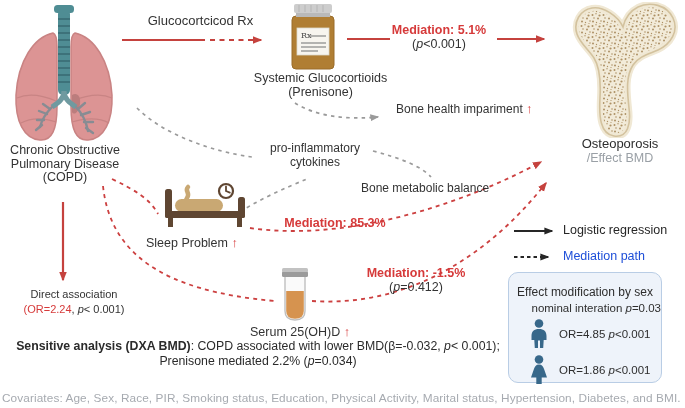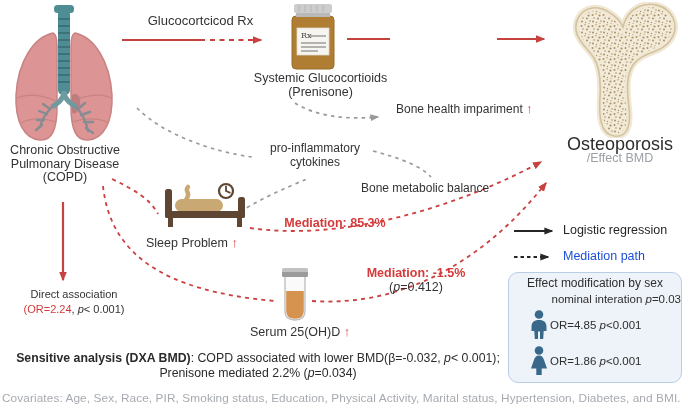--- a/index.html
+++ b/index.html
@@ -11,25 +11,25 @@
   .center { text-align:center; white-space:normal; }
   .red { color:#d63a3a; }
   .it { font-style:italic; }
   .b  { font-weight:700; }
   .gray { color:#9aa0a6; }
   .up { font-weight:700; font-size:13px; }
   .sb { font-weight:400; }
   .copd-lines div { line-height:13.5px; }
   .med .headline { font-weight:600; color:#d63a3a; font-size:12.5px; }
   .med .pline { font-size:12.5px; }
-  .effect-box { position:absolute; z-index:3; left:508px; top:272px; width:174px; height:111px;
-                background:#eef3fa; border:1.5px solid #b9cde5; border-radius:10px; padding-top:3px; }
+  .effect-box { position:absolute; z-index:3; left:508px; top:272px; width:154px; height:111px;
+                background:#eef3fa; border:1.5px solid #b9cde5; border-radius:10px; padding-top:12px; }
   .effect-box .title { text-align:center; font-size:12px; color:#2e2e2e; }
   .effect-box .subtitle { text-align:right; font-size:11.5px; color:#2e2e2e; margin-top:3px; }
-  .sex-row { display:flex; align-items:center; margin:3px 0 0 19px; height:33px; }
+  .sex-row { display:flex; align-items:center; gap:9px; margin:3px 0 0 19px; height:33px; }
   .sex-row .stat { font-size:11.5px; color:#2e2e2e; }
   .sens { font-size:12.3px; line-height:15px; color:#2b2b2b; }
   .covs { font-size:11.8px; color:#a6aab0; letter-spacing:0.1px; }
 </style>
 </head>
 <body>
 
 <div id="fig">
 
   <svg id="overlay" width="685" height="408" viewBox="0 0 685 408">
@@ -167,23 +167,27 @@
     <div>Chronic Obstructive</div>
     <div>Pulmonary Disease</div>
     <div>(COPD)</div>
   </div>
 
   <div class="lbl center" style="left:238px;top:72px;width:165px;font-size:12.5px;line-height:13.5px">
     <div>Systemic Glucocortioids</div>
     <div>(Prenisone)</div>
   </div>
 
+  <div class="lbl med center" style="left:383px;top:23px;width:112px">
+    <div class="headline">Mediation: 5.1%</div>
+    <div class="pline"><span>(</span><span class="it">p</span><span>&lt;0.001)</span></div>
+  </div>
 
   <div class="lbl center" style="left:563px;top:137px;width:114px">
-    <div class="sb" style="font-size:18px;color:#2d2d2d">Osteoporosis</div>
+    <div class="sb" style="font-size:13px;color:#2d2d2d">Osteoporosis</div>
     <div class="gray" style="font-size:12.5px;font-weight:500">/Effect BMD</div>
   </div>
 
   <div class="lbl" style="left:396px;top:102px"><span>Bone health impariment </span><span class="red up">↑</span></div>
 
   <div class="lbl center" style="left:262px;top:141px;width:106px;line-height:14px">
     <div>pro-inflammatory</div>
     <div>cytokines</div>
   </div>
 
@@ -226,20 +230,20 @@
       <svg width="22" height="30" viewBox="0 0 22 30">
         <g fill="#38688a">
           <circle cx="11" cy="4.5" r="4.3"></circle>
           <path d="M11,9.5 C8,9.5 6.6,11.5 5.6,15 L3,22.5 H8.3 L8.3,29 H13.7 L13.7,22.5 H19 L16.4,15 C15.4,11.5 14,9.5 11,9.5 Z"></path>
         </g>
       </svg>
       <span class="stat"><span>OR=1.86  </span><span class="it">p</span><span>&lt;0.001</span></span>
     </div>
   </div>
 
-  <div class="lbl sens center" style="left:0px;top:351px;width:516px">
+  <div class="lbl sens center" style="left:0px;top:339px;width:516px">
     <div><span class="b">Sensitive analysis (DXA BMD)</span><span>: COPD associated with lower BMD(β=-0.032, </span><span class="it">p</span><span>&lt; 0.001);</span></div>
     <div><span>Prenisone mediated 2.2% (</span><span class="it">p</span><span>=0.034)</span></div>
   </div>
 
   <div class="lbl covs" style="left:2px;top:391px;width:683px">Covariates:  Age, Sex, Race, PIR, Smoking status, Education, Physical Activity, Marital status, Hypertension, Diabetes, and BMI.</div>
 
 </div>
 
 </body></html>

